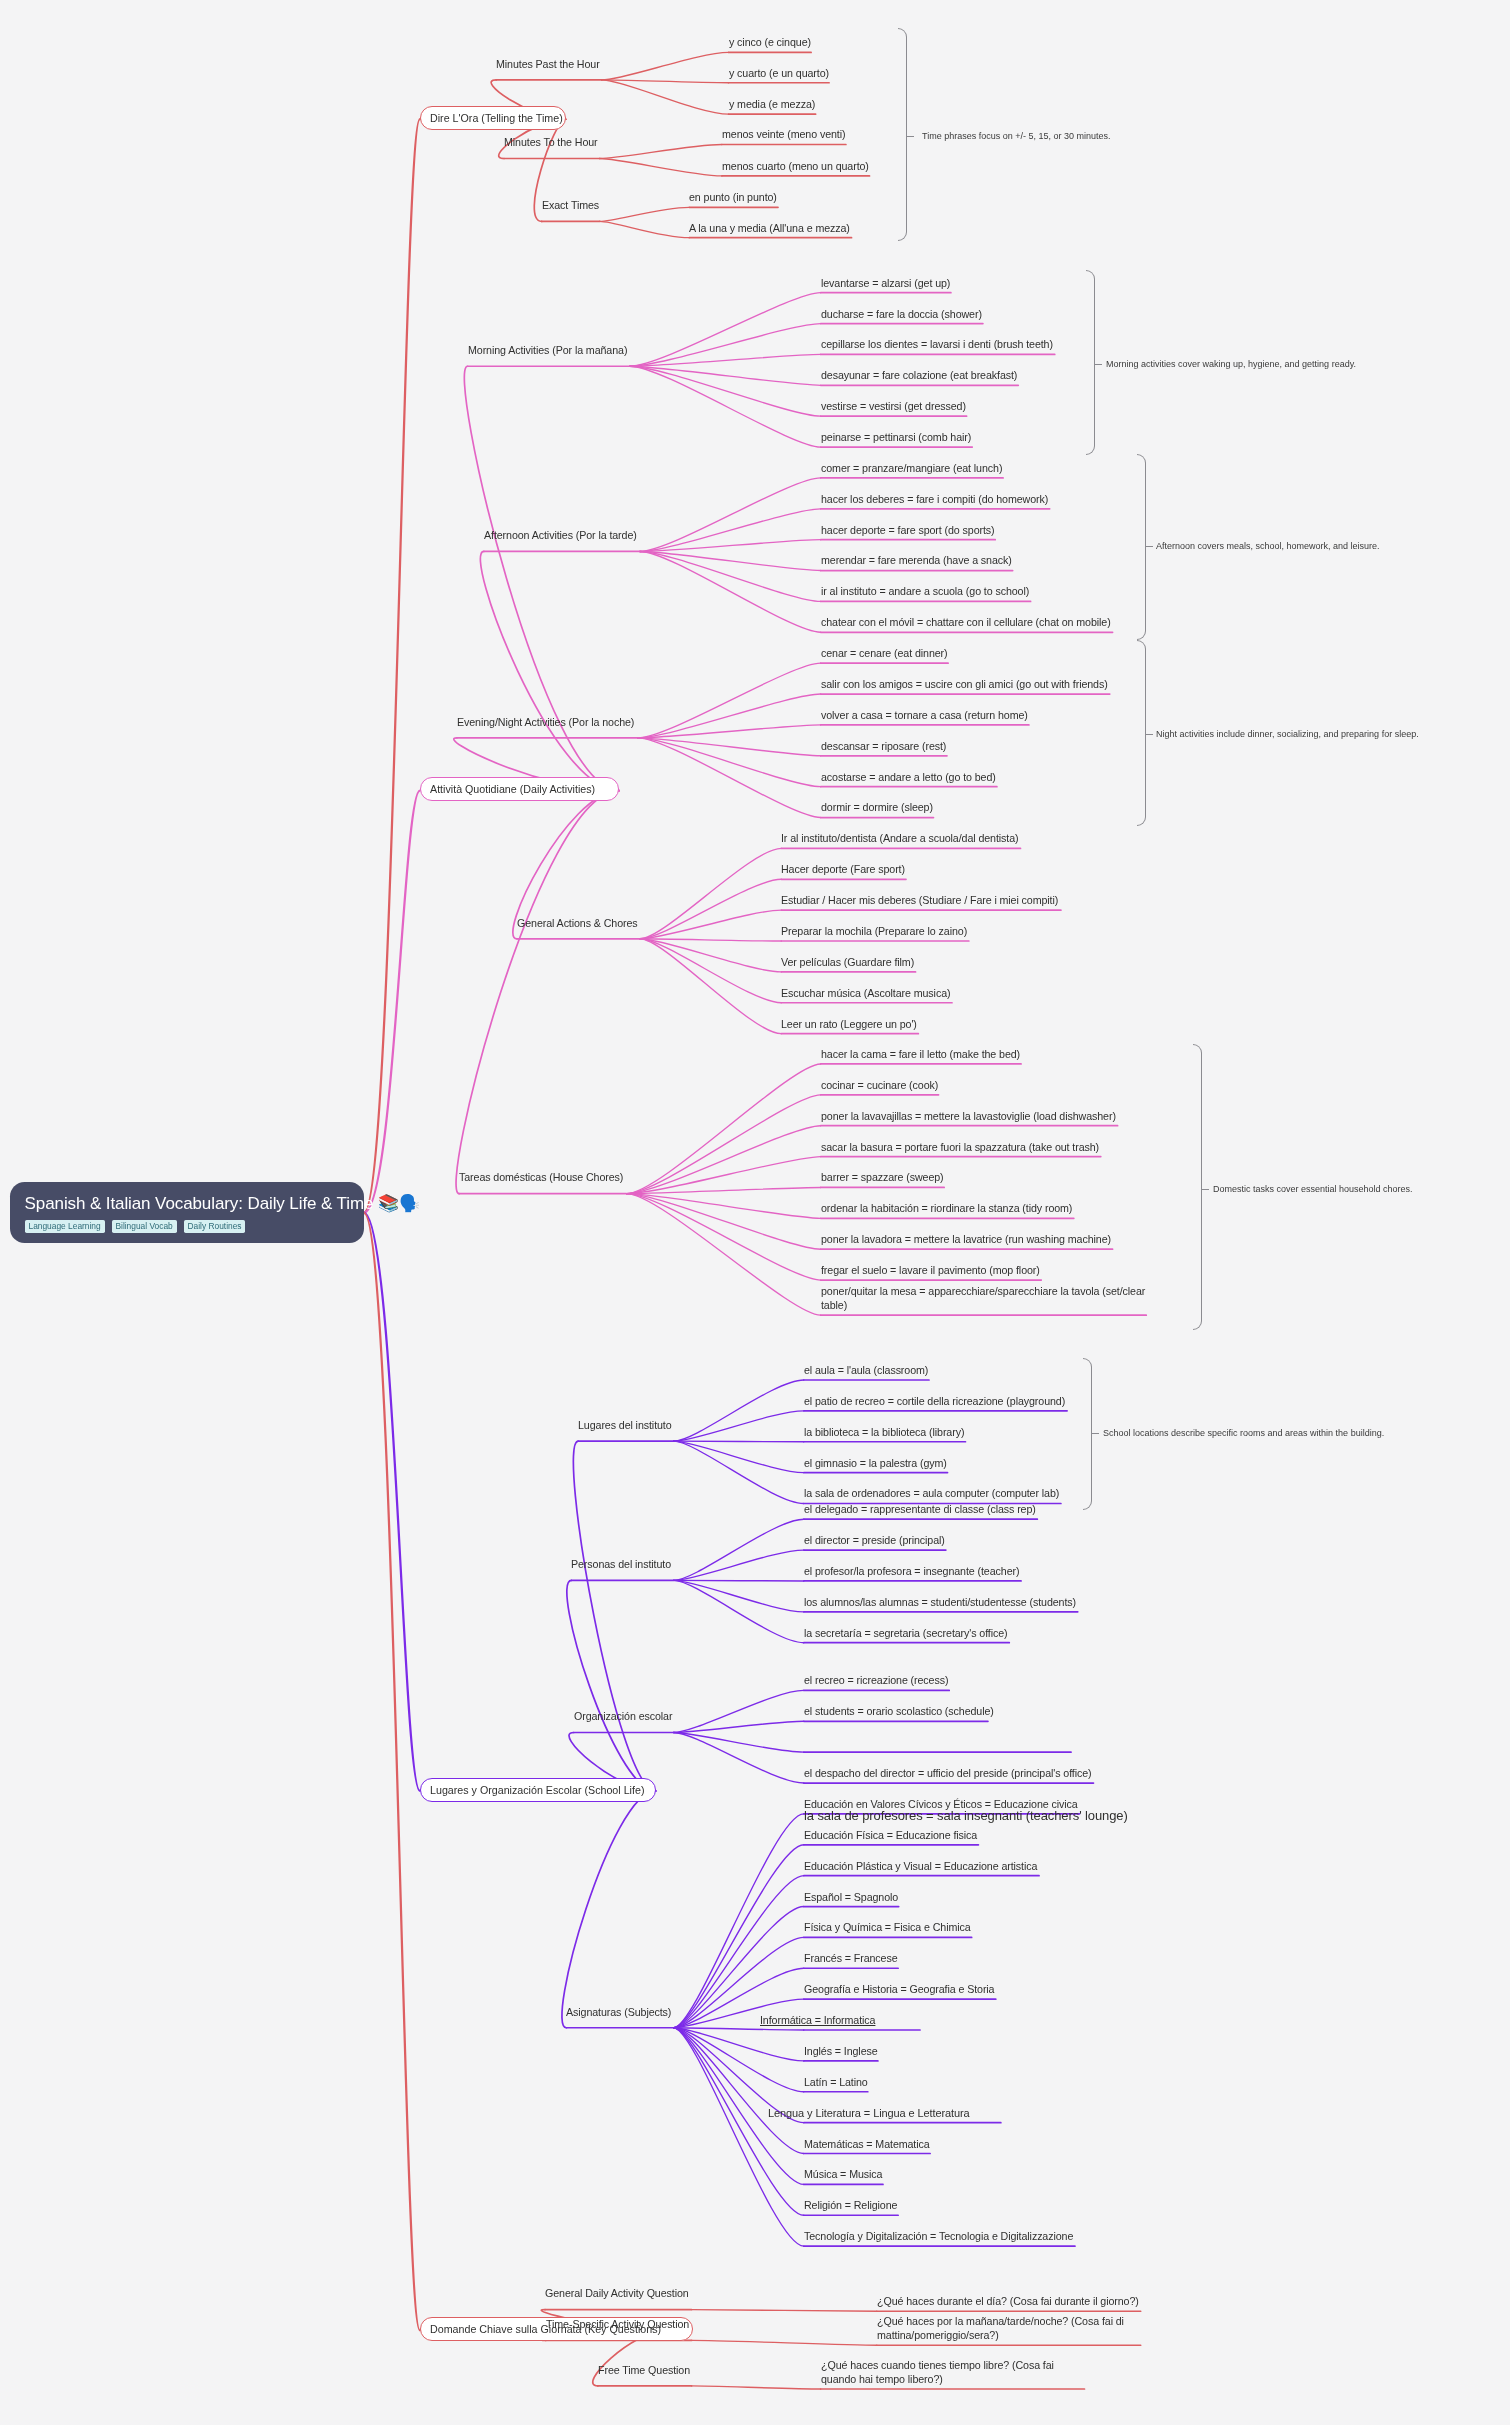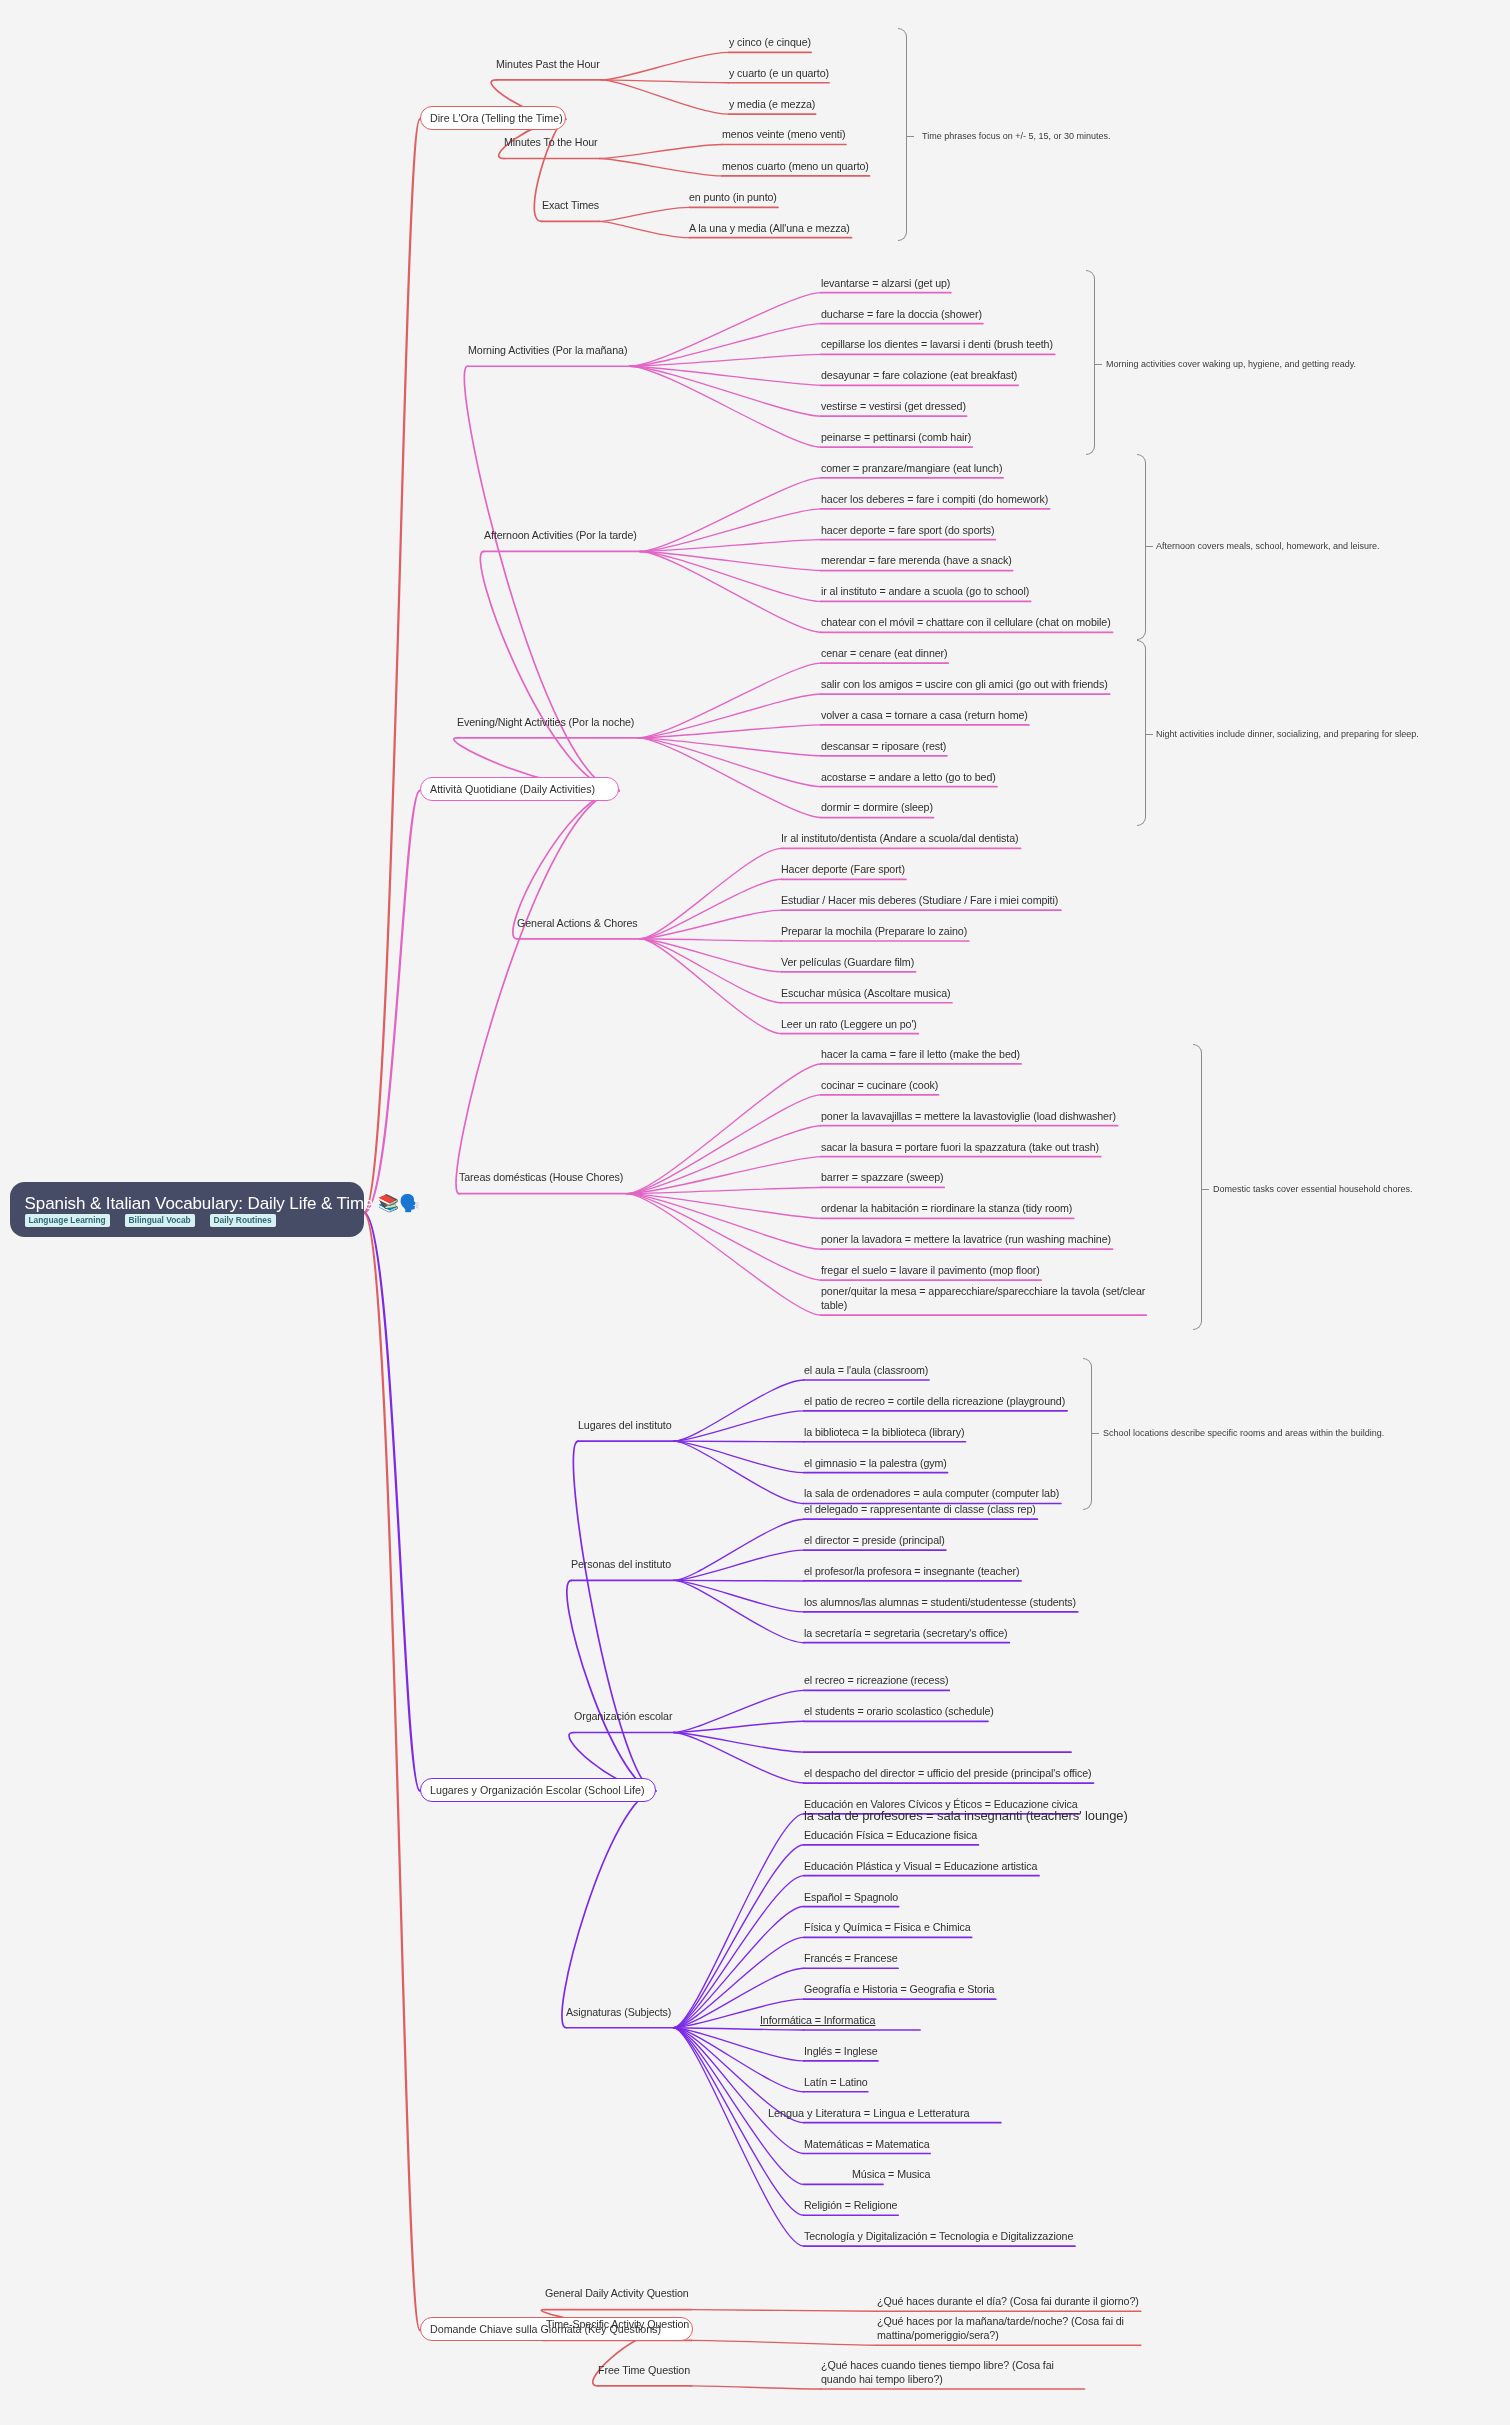--- a/index.html
+++ b/index.html
@@ -46,24 +46,23 @@
     color: #ffffff;
   }
   .root-title {
     font-size: 17px;
     font-weight: 400;
     color: #ffffff;
     letter-spacing: -0.1px;
     white-space: nowrap;
   }
   .root-tags {
-    margin-top: 0;
+    margin-top: 6px;
     display: flex;
-    gap: 15px;
-    font-weight: bold;
+    gap: 7px;
   }
   .tag {
     background: #d7f0f2;
     color: #2f6b77;
     font-size: 8.4px;
     padding: 1.1px 3.9px 1.7px 3.9px;
     border-radius: 1.7px;
     white-space: nowrap;
   }
 
@@ -392,21 +391,21 @@
       <div class="node" style="left: 804px; font-size: 10.7px; top: 1859px;">Educación Plástica y Visual = Educazione artistica</div>
       <div class="node" style="left: 804px; font-size: 10.7px; top: 1890px;">Español = Spagnolo</div>
       <div class="node" style="left: 804px; font-size: 10.7px; top: 1920px;">Física y Química = Fisica e Chimica</div>
       <div class="node" style="left: 804px; font-size: 10.7px; top: 1951px;">Francés = Francese</div>
       <div class="node" style="left: 804px; font-size: 10.7px; top: 1982px;">Geografía e Historia = Geografia e Storia</div>
       <div class="node" style="left: 760px; font-size: 10.7px; top: 2013px; text-decoration: underline;">Informática = Informatica</div>
       <div class="node" style="left: 804px; font-size: 10.7px; top: 2044px;">Inglés = Inglese</div>
       <div class="node" style="left: 804px; font-size: 10.7px; top: 2075px;">Latín = Latino</div>
       <div class="node" style="left: 768px; font-size: 11px; top: 2106px;">Lengua y Literatura = Lingua e Letteratura</div>
       <div class="node" style="left: 804px; font-size: 10.7px; top: 2137px;">Matemáticas = Matematica</div>
-      <div class="node" style="left: 804px; font-size: 10.7px; top: 2167px; margin-left: 48px;">Música = Musica</div>
+      <div class="node" style="left: 804px; font-size: 10.7px; top: 2167px;">Música = Musica</div>
       <div class="node" style="left: 804px; font-size: 10.7px; top: 2198px;">Religión = Religione</div>
       <div class="node" style="left: 804px; font-size: 10.7px; top: 2229px;">Tecnología y Digitalización = Tecnologia e Digitalizzazione</div>
       <div class="cap" style="border-color: rgb(221, 95, 98); left: 420px; width: 273px; top: 2317px;">Domande Chiave sulla Giornata (Key Questions)</div>
       <div class="node" style="left: 545px; font-size: 10.7px; top: 2286px;">General Daily Activity Question</div>
       <div class="node wrap" style="left: 877px; font-size: 10.7px; width: 264px; top: 2294px;">¿Qué haces durante el día? (Cosa fai durante il giorno?)</div>
       <div class="node" style="left: 546px; font-size: 10.7px; top: 2317px;">Time-Specific Activity Question</div>
       <div class="node wrap" style="left: 877px; font-size: 10.7px; width: 264px; top: 2314px;">¿Qué haces por la mañana/tarde/noche? (Cosa fai di mattina/pomeriggio/sera?)</div>
       <div class="node" style="left: 598px; font-size: 10.7px; top: 2363px;">Free Time Question</div>
       <div class="node wrap" style="left: 821px; font-size: 10.7px; width: 264px; top: 2358px;">¿Qué haces cuando tienes tiempo libre? (Cosa fai quando hai tempo libero?)</div>
     </div>

